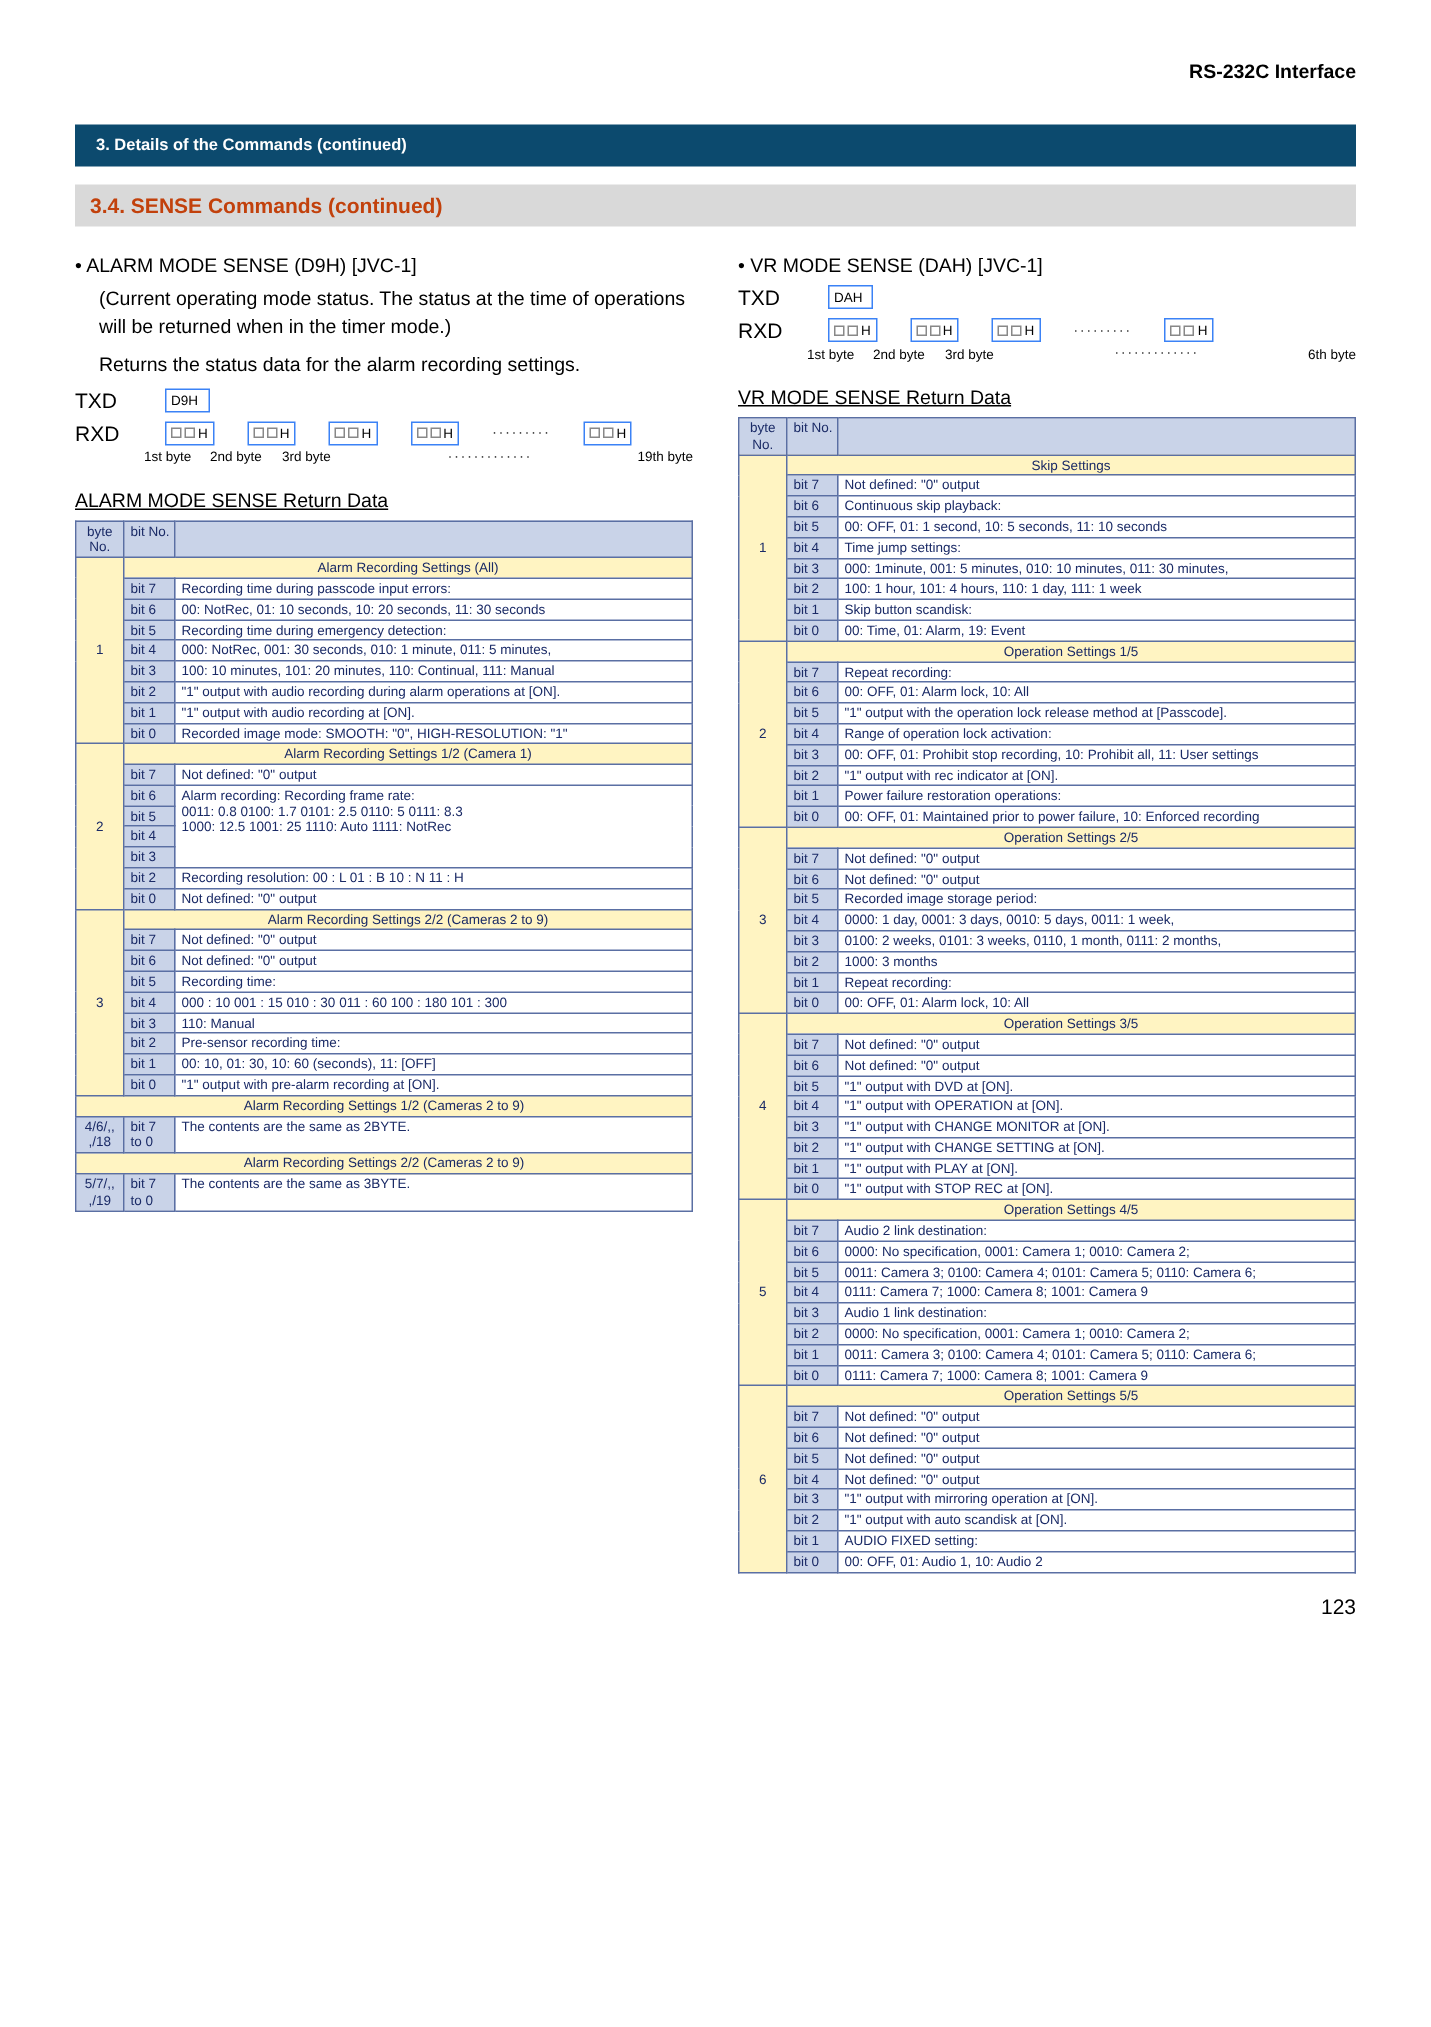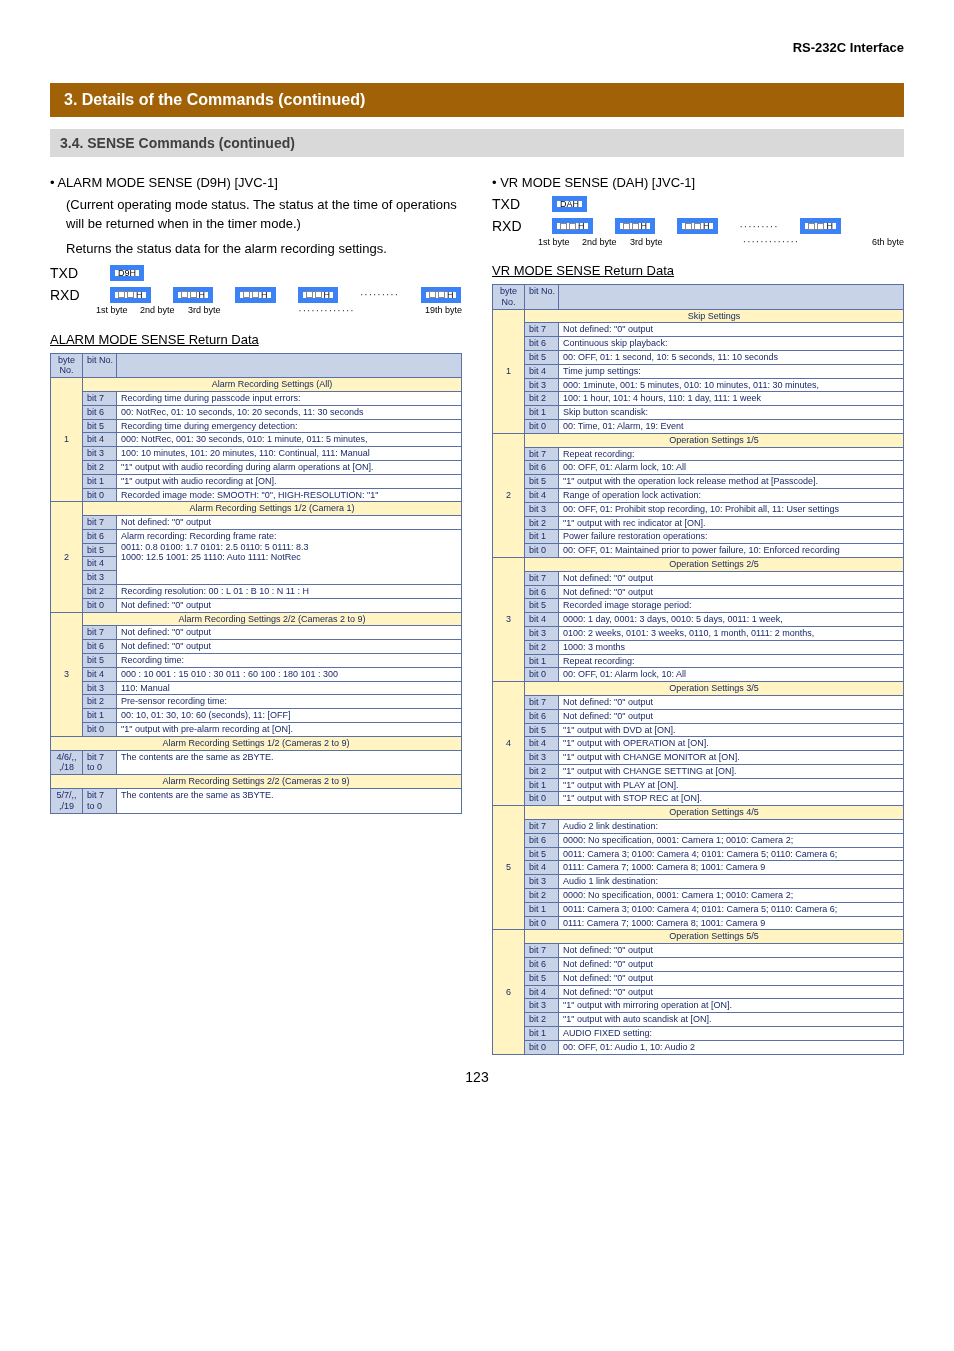--- a/index.html
+++ b/index.html
@@ -11,30 +11,30 @@
     width: 954px;
     padding: 40px 50px;
   }
   .header-right {
     text-align: right;
     font-weight: bold;
     font-size: 13px;
     margin-bottom: 28px;
   }
   .black-bar {
-    background: #a16207;
+    background: #0c4a6e;
     color: #fff;
-    font-size: 16px;
+    font-size: 11px;
     font-weight: bold;
     padding: 8px 14px;
     margin-bottom: 12px;
   }
   .gray-bar {
     background: #d9d9d9;
-    color: #404040;
+    color: #c2410c;
     font-weight: bold;
     font-size: 14px;
     padding: 6px 10px;
     margin-bottom: 18px;
   }
   .two-col {
     display: flex;
     gap: 30px;
     align-items: flex-start;
   }
@@ -57,21 +57,21 @@
     align-items: center;
     gap: 22px;
     margin-top: 6px;
     font-size: 12px;
   }
   .txd-row .lbl, .rxd-row .lbl {
     width: 38px;
     font-size: 14px;
   }
   .code-box {
-    border: 5px solid #3b82f6;
+    border: 1px solid #3b82f6;
     padding: 1px 3px;
     font-size: 9px;
     display: inline-flex;
     align-items: center;
     gap: 2px;
     min-width: 30px;
     height: 16px;
   }
   .sq {
     display: inline-block;
@@ -129,21 +129,21 @@
     background: #c9d3e8;
     width: 34px;
     white-space: nowrap;
   }
   table.data .section-row td {
     background: #fff4c2;
     text-align: center;
     color: #1a2a66;
   }
   .page-num {
-    text-align: center;
+    text-align: right;
     font-size: 14px;
     margin-top: 14px;
   }
 </style>
 </head>
 <body>
 
 <div class="header-right">RS-232C Interface</div>
 <div class="black-bar">3. Details of the Commands (continued)</div>
 <div class="gray-bar">3.4. SENSE Commands (continued)</div>

